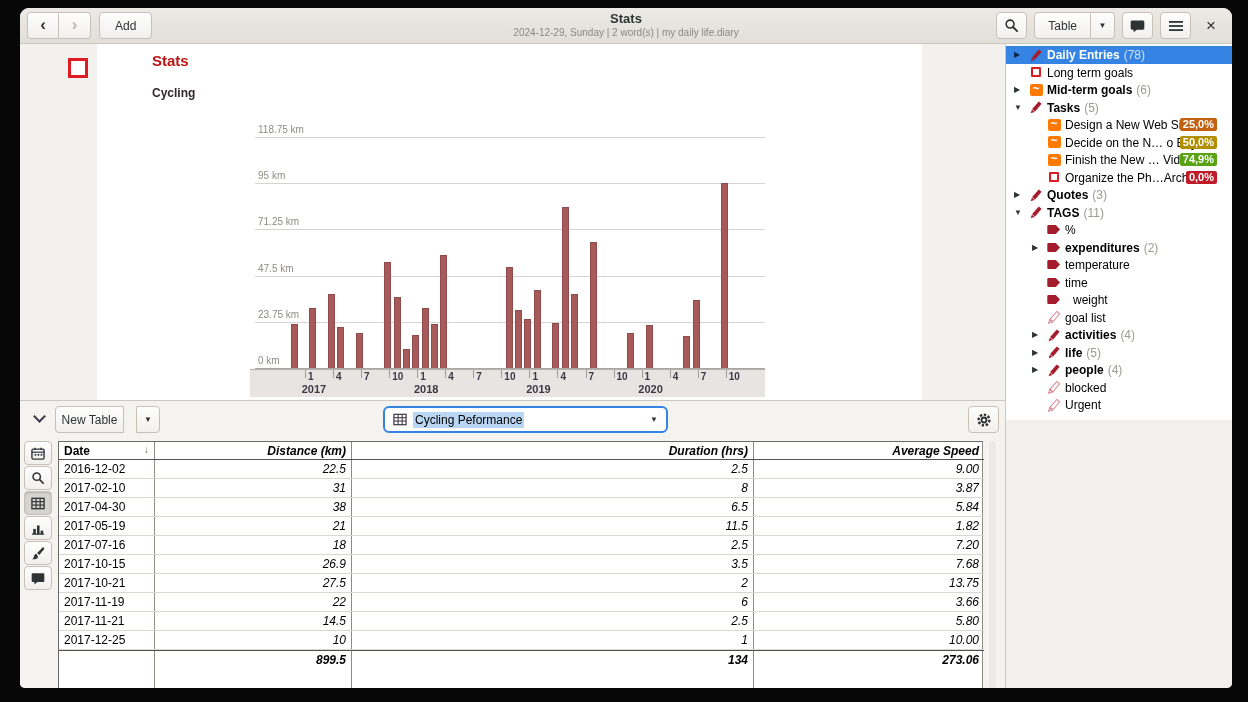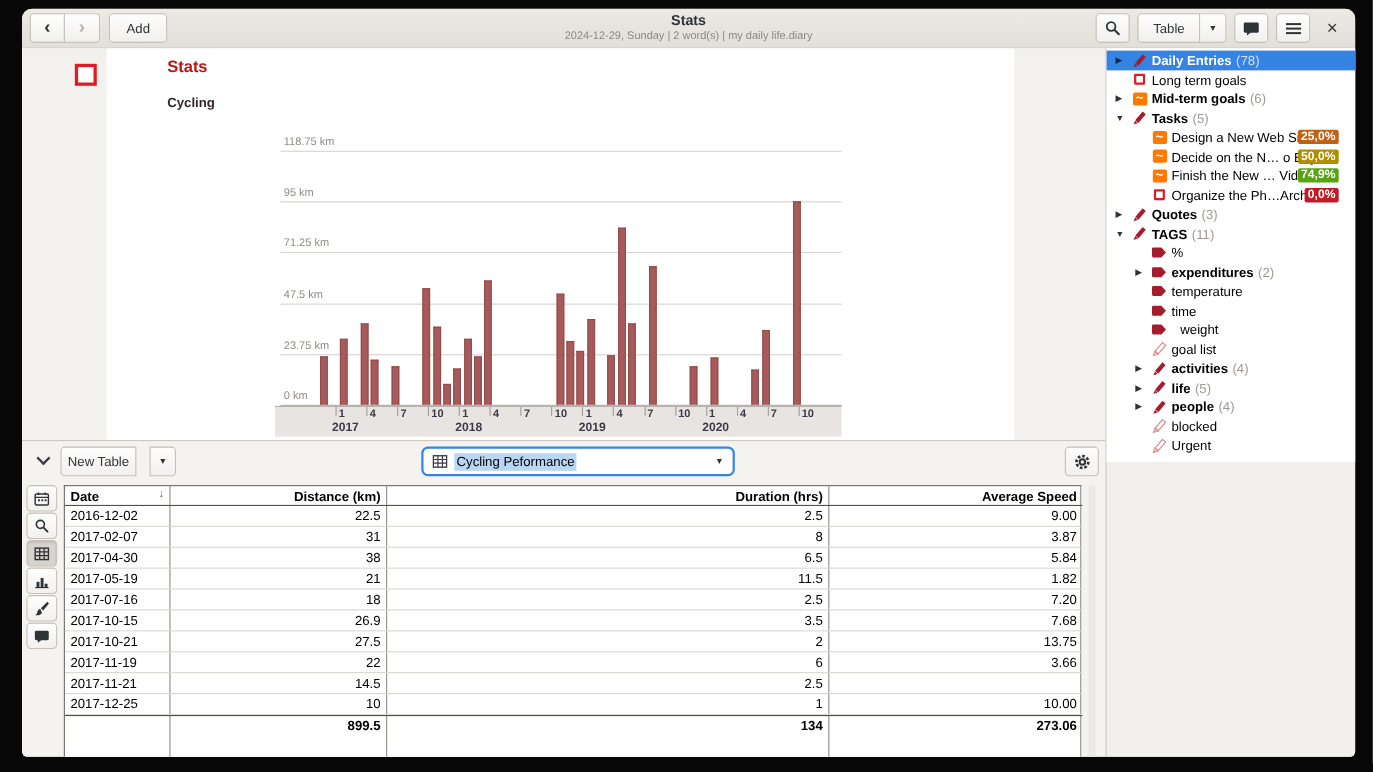--- a/index.html
+++ b/index.html
@@ -71,21 +71,21 @@
 
   
   .dtable { position:absolute; left:38px; top:40px; width:925px; height:248px; background:#fff;
     border-left:1px solid #6e6964; border-right:1px solid #8f8a84; border-top:1px solid #6e6964; }
   .vline { position:absolute; top:0; width:1px; height:248px; background:#8f8a84; }
   .trow { position:absolute; left:0; width:925px; display:flex; }
   .trow.header { height:18px; border-bottom:1px solid #55504a; font-weight:bold; }
   .trow.datarow { height:19px; border-bottom:1px solid #dad6d2; }
   .trow.totals { height:20px; border-top:1px solid #55504a; font-weight:bold; }
   .tcell { font-size:12px; color:#000; padding:2px 5px 0 5px; overflow:hidden; white-space:nowrap; }
-  .tcell.right { text-align:right; }
+  .tcell.right { text-align:right;font-style:italic; }
   .sort-arrow { float:right; font-size:10px; color:#6a655f; font-weight:normal; }
   .tscrollbar { position:absolute; left:969px; top:40px; width:7px; height:248px;
     background:#eceae7; border-radius:3px; }
 
   
   .sidebar { position:absolute; left:985px; top:36px; width:227px; height:644px;
     background:#f1f0ed; border-left:1px solid #cdc7c1; }
   .treearea { position:absolute; left:0; top:0; width:227px; height:376px; background:#ffffff; }
   .tree-row { position:absolute; left:0; width:227px; height:17.5px; font-size:12px; color:#000;
     cursor:default; }
@@ -346,21 +346,21 @@
           <div class="tcell right" style="width: 402px;">Duration (hrs)</div>
           <div class="tcell right" style="width: 231px;">Average Speed</div>
         </div>
         <div class="trow datarow" style="top: 18px;">
           <div class="tcell" style="width: 95px;">2016-12-02</div>
           <div class="tcell right" style="width: 197px;">22.5</div>
           <div class="tcell right" style="width: 402px;">2.5</div>
           <div class="tcell right" style="width: 231px;">9.00</div>
         </div>
         <div class="trow datarow" style="top: 37px;">
-          <div class="tcell" style="width: 95px;">2017-02-07</div>
+          <div class="tcell" style="width: 95px;">2017-02-10</div>
           <div class="tcell right" style="width: 197px;">31</div>
           <div class="tcell right" style="width: 402px;">8</div>
           <div class="tcell right" style="width: 231px;">3.87</div>
         </div>
         <div class="trow datarow" style="top: 56px;">
           <div class="tcell" style="width: 95px;">2017-04-30</div>
           <div class="tcell right" style="width: 197px;">38</div>
           <div class="tcell right" style="width: 402px;">6.5</div>
           <div class="tcell right" style="width: 231px;">5.84</div>
         </div>
@@ -391,20 +391,21 @@
         <div class="trow datarow" style="top: 151px;">
           <div class="tcell" style="width: 95px;">2017-11-19</div>
           <div class="tcell right" style="width: 197px;">22</div>
           <div class="tcell right" style="width: 402px;">6</div>
           <div class="tcell right" style="width: 231px;">3.66</div>
         </div>
         <div class="trow datarow" style="top: 170px;">
           <div class="tcell" style="width: 95px;">2017-11-21</div>
           <div class="tcell right" style="width: 197px;">14.5</div>
           <div class="tcell right" style="width: 402px;">2.5</div>
+          <div class="tcell right" style="width: 231px;">5.80</div>
         </div>
         <div class="trow datarow" style="top: 189px;">
           <div class="tcell" style="width: 95px;">2017-12-25</div>
           <div class="tcell right" style="width: 197px;">10</div>
           <div class="tcell right" style="width: 402px;">1</div>
           <div class="tcell right" style="width: 231px;">10.00</div>
         </div>
         <div class="trow totals" style="top: 208px;">
           <div class="tcell" style="width: 95px;"></div>
           <div class="tcell right" style="width: 197px;">899.5</div>

